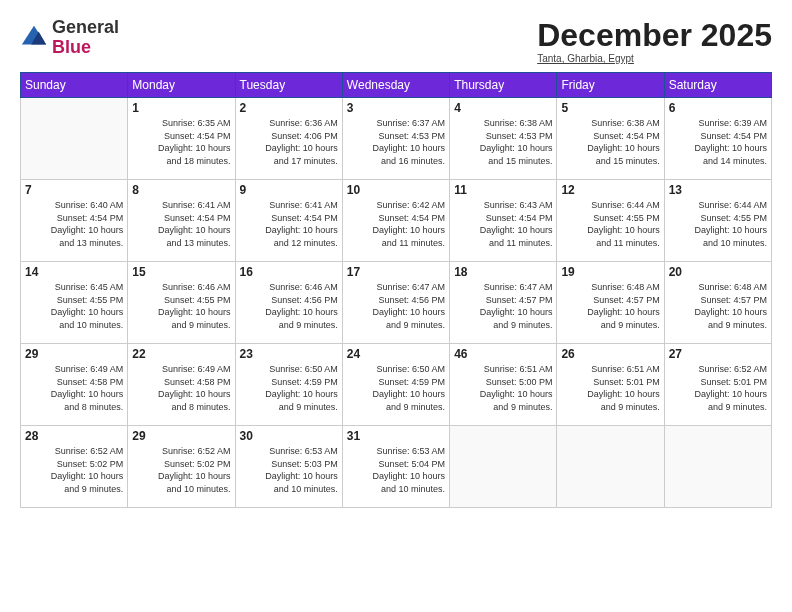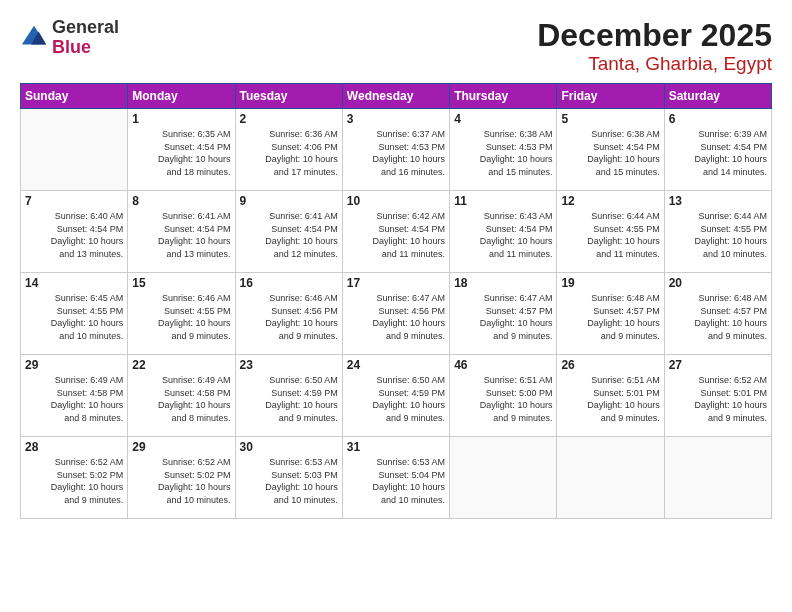--- a/index.html
+++ b/index.html
@@ -33,45 +33,45 @@
       font-weight: bold;
       line-height: 1.1;
     }
     .logo-general { color: #333; }
     .logo-blue { color: #be185d; }
     .logo-icon {
       width: 28px;
       height: 28px;
     }
     .title-area {
-      text-align: right;
     }
     .title-area h1 {
       font-size: 32px;
       font-weight: bold;
       color: #222;
       line-height: 1.1;
     }
     .title-area h2 {
-      font-size: 19px;
-      color: #b91c1c;
+      font-size: 10px;
+      color: #404040;
       font-weight: normal;
+      text-decoration: underline;
     }
     .calendar {
       flex: 1;
       border: 1px solid #ccc;
       border-collapse: collapse;
       width: 100%;
       table-layout: fixed;
     }
     .calendar th {
-      background: #a21caf;
+      background: #6d28d9;
       color: #fff;
       font-size: 12px;
-      font-weight: bold;
+      font-weight: normal;
       padding: 5px 4px;
       text-align: left;
       border: 1px solid #1e4f99;
     }
     .calendar td {
       border: 1px solid #ccc;
       vertical-align: top;
       padding: 3px 4px;
       font-size: 9.5px;
       color: #333;

